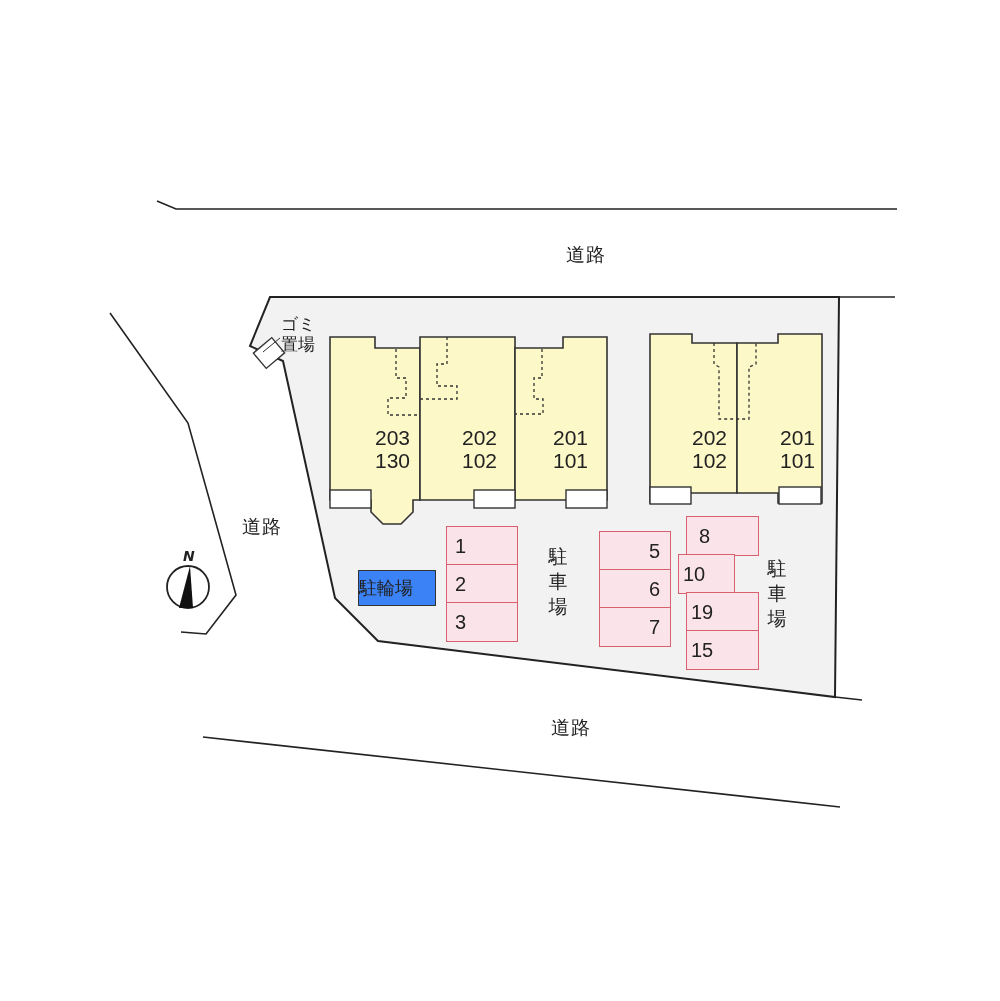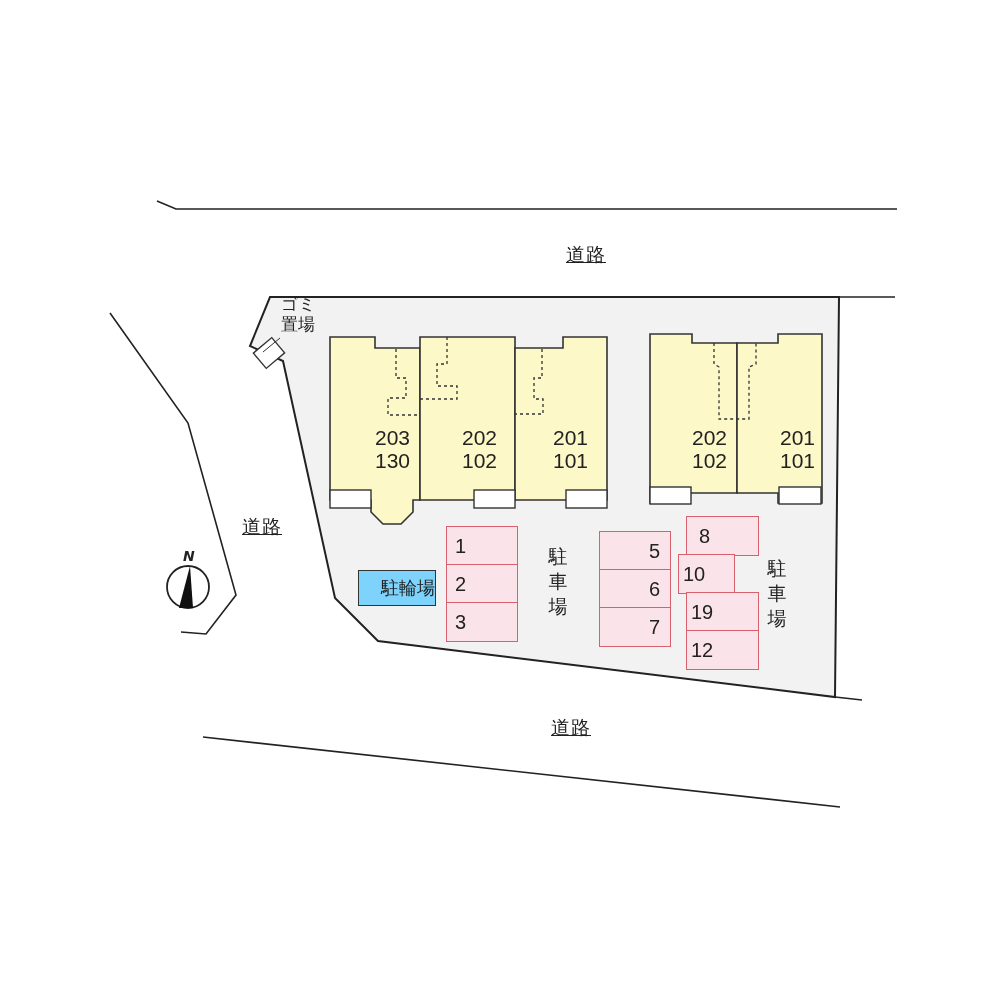--- a/index.html
+++ b/index.html
@@ -1,29 +1,29 @@
 <!DOCTYPE html>
 <html><head>
 <meta charset="utf-8">
 <style>
   html, body { margin:0; padding:0; background:#ffffff; }
   body { width:1000px; height:1001px; position:relative; overflow:hidden;
          font-family:"DejaVu Sans", "Liberation Sans", sans-serif; }
   #map { position:absolute; left:0; top:0; width:1000px; height:1001px; }
   .lbl { position:absolute; color:#222; font-family:"DejaVu Sans", sans-serif; white-space:nowrap; }
-  .road { font-size:19px; letter-spacing:1px;text-decoration:underline; }
+  .road { font-size:19px; letter-spacing:1px; }
   .unit { font-size:21px; line-height:23px; text-align:right; width:70px; font-family:"Liberation Sans", sans-serif; color:#222; }
   .vert { font-size:19px; line-height:25px; width:22px; text-align:center; white-space:normal; }
   .stall { position:absolute; box-sizing:border-box; background:#fbe3ea; border:1.6px solid #d9606e;
            font-family:"Liberation Sans", sans-serif; font-size:20px; color:#222; }
   .stall span { position:absolute; top:50%; transform:translateY(-50%); }
   .stall.left span { left:8px; }
   .stall.right span { right:10px; }
   .bike { position:absolute; left:358px; top:570px; width:78px; height:36px; box-sizing:border-box;
-          border:1.6px solid #333; background:#7dd3fc; font-size:18px; text-align:right; line-height:33px; color:#222; }
+          border:1.6px solid #333; background:#3b82f6; font-size:18px; text-align:left; line-height:33px; color:#222; }
   .garbage { font-size:17px; line-height:20px; width:46px; }
 </style>
 </head>
 <body>
 
 <svg id="map" viewBox="0 0 1000 1001" xmlns="http://www.w3.org/2000/svg">
 
   <polyline points="157,201 176,209 897,209" fill="none" stroke="#222" stroke-width="1.6"></polyline>
 
   <polyline points="110,313 188,423 236,595 206,634 181,632" fill="none" stroke="#222" stroke-width="1.6"></polyline>
@@ -68,21 +68,21 @@
   <g>
     <circle cx="188" cy="587" r="21" fill="#fff" stroke="#222" stroke-width="1.8"></circle>
     <polygon points="190,566 179,608 193,608" fill="#111"></polygon>
   </g>
 </svg>
 
 <div class="lbl road" style="left:566px;top:242px;">道路</div>
 <div class="lbl road" style="left:242px;top:514px;">道路</div>
 <div class="lbl road" style="left:551px;top:715px;">道路</div>
 
-<div class="lbl garbage" style="left:281px;top:294px;">
+<div class="lbl garbage" style="left:281px;top:314px;">
   <div>ゴミ</div>
   <div>置場</div>
 </div>
 
 <div class="lbl" style="left:183px;top:548px;font-size:14px;font-weight:bold;font-style:italic;">N</div>
 
 <div class="lbl unit" style="left:340px;top:426px;">
   <div>203</div>
   <div>130</div>
 </div>
@@ -135,20 +135,20 @@
 <div class="stall left" style="left:686px;top:516px;width:73px;height:40px;">
     <span style="left:12px;">8</span>
   </div>
 <div class="stall left" style="left:678px;top:554px;width:57px;height:40px;">
     <span style="left:4px;">10</span>
   </div>
 <div class="stall left" style="left:686px;top:592px;width:73px;height:40px;">
     <span style="left:4px;">19</span>
   </div>
 <div class="stall left" style="left:686px;top:630px;width:73px;height:40px;">
-    <span style="left:4px;">12</span>
+    <span style="left:4px;">15</span>
   </div>
 
 <div class="lbl vert" style="left:766px;top:556px;">
   <div>駐</div>
   <div>車</div>
   <div>場</div>
 </div>
 
 </body></html>

